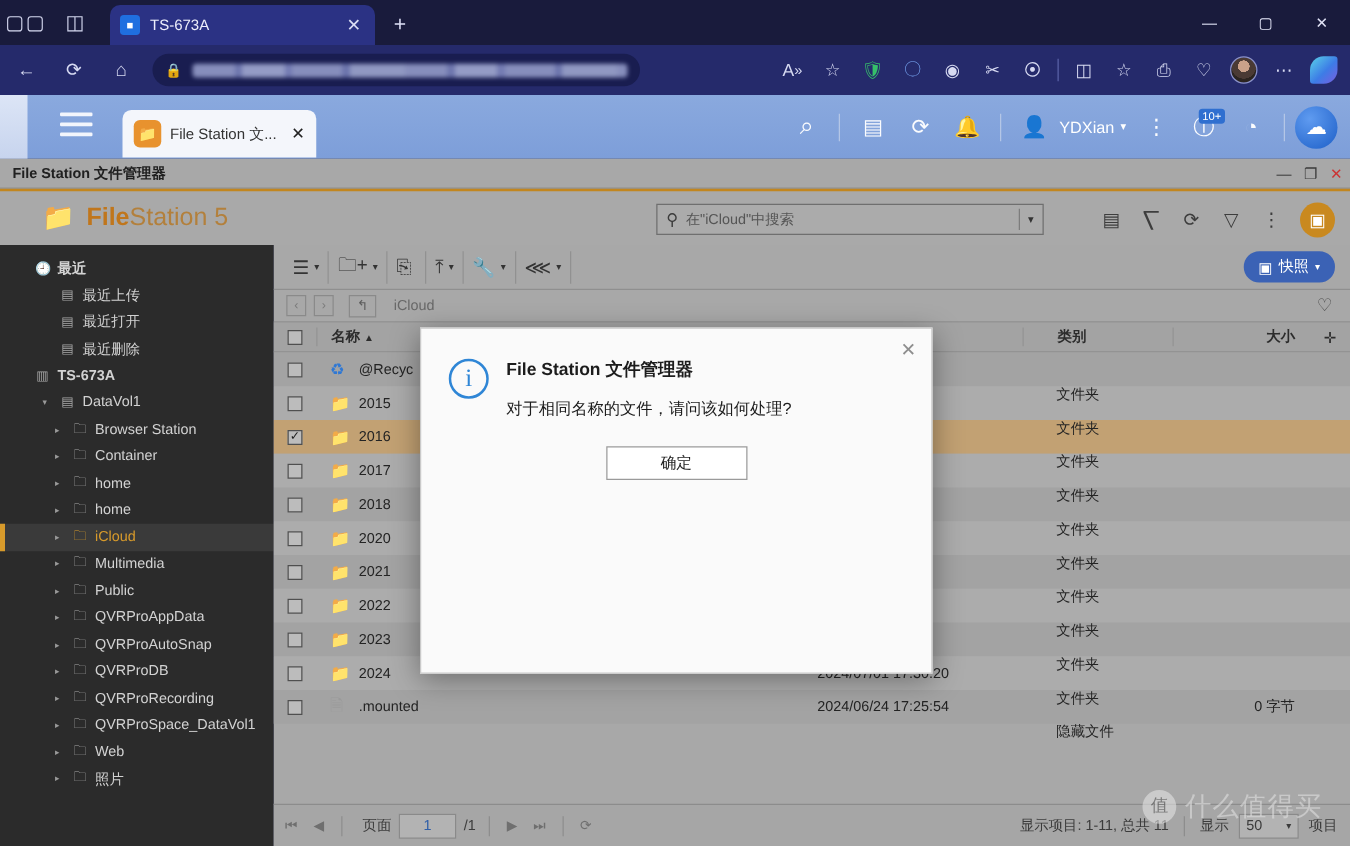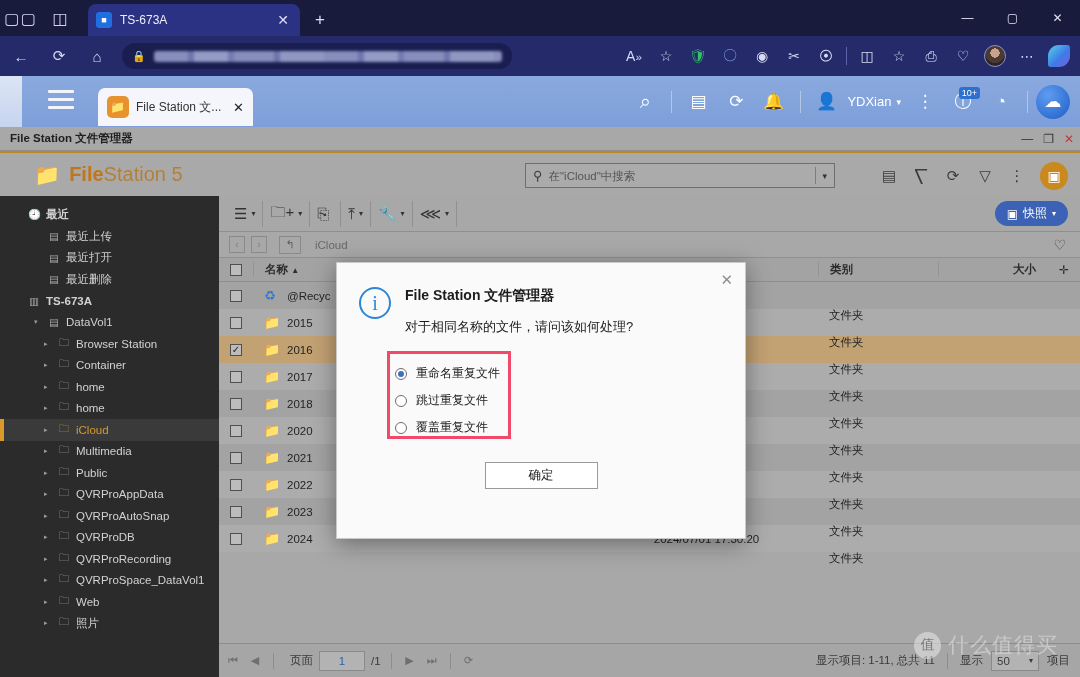--- a/index.html
+++ b/index.html
@@ -175,21 +175,21 @@
              justify-content: center; font-size: 11px; color: #5c5c5c; margin-left: 6px; }
   .bc-path { font-size: 11.5px; color: #686868; margin-left: 8px; }
   .bc-heart { position: absolute; right: 14px; font-size: 14px; color: #4a4a4a; }
 
   
   .tbl-head { height: 24px; display: flex; align-items: center; background: #a3a3a3;
               border-bottom: 1px solid #8f8f8f; font-size: 11.5px; color: #2c2c2c; font-weight: bold; }
   .col-chk { width: 34px; display: flex; justify-content: center; }
   .col-name { width: 340px; padding-left: 11px; border-left: 1px solid #949494; }
   .col-date { width: 225px; padding-left: 2px; border-left: 1px solid #949494; text-align: center; }
-  .col-type { width: 120px; padding-left: 11px; border-left: 1px solid #949494; }
+  .col-type { width: 120px; padding-left: 27px; border-left: 1px solid #949494; }
   .col-size { width: 110px; padding-right: 12px; text-align: right; border-left: 1px solid #949494; }
   .col-plus { flex: 1; text-align: center; font-size: 12px; }
   .chkbox { width: 12px; height: 12px; border: 1px solid #4f4f4f; background: #bcbcbc;
             display: inline-flex; align-items: center; justify-content: center; font-size: 10px; color: #222; }
   .chkbox.checked::after { content: "✓"; font-size: 10px; line-height: 1; color: #1d1d1d; }
   .row { height: 27px; display: flex; align-items: center; font-size: 11.5px; color: #242424; }
   .row:nth-child(odd) { background: #a3a3a3; }
   .row:nth-child(even) { background: #acacac; }
   .row.selected { background: #c2a173 !important; }
   .row .col-name { display: flex; align-items: center; gap: 8px; border-left: none; }
@@ -657,20 +657,33 @@
           <span class="col-chk">
             <span class="chkbox"></span>
           </span>
           <span class="col-name">
             <span class="f-ico ">📁</span>
             <span>2024</span>
           </span>
           <span class="col-date">2024/07/01 17:30:20</span>
           <span class="col-type">文件夹</span>
           <span class="col-size"></span>
+          <span class="col-plus"></span>
+        </div>
+        <div class="row">
+          <span class="col-chk">
+            <span class="chkbox"></span>
+          </span>
+          <span class="col-name">
+            <span class="f-ico file">🗎</span>
+            <span>.mounted</span>
+          </span>
+          <span class="col-date">2024/06/24 17:25:54</span>
+          <span class="col-type">隐藏文件</span>
+          <span class="col-size">0 字节</span>
           <span class="col-plus"></span>
         </div>
       </div>
 
     <div class="fs-footer">
       <span class="pg-ico">⏮</span>
       <span class="pg-ico">◀</span>
       <span class="pg-sep"></span>
       <span class="pg-label">页面</span>
       <span class="pg-input">1</span>
@@ -700,33 +713,18 @@
 
   <div class="dialog">
     <span class="dlg-close">✕</span>
     <div class="dlg-body">
       <span class="dlg-info-ico">i</span>
       <div>
         <div class="dlg-title">File Station 文件管理器</div>
         <div class="dlg-msg">对于相同名称的文件，请问该如何处理?</div>
       </div>
     </div>
-    <div class="radio-wrap" id="radio-group">
-      <div class="radio-box-highlight"></div>
-    <div class="radio-row">
-          <span class="radio on"></span>
-          <span>重命名重复文件</span>
-        </div>
-        <div class="radio-row">
-          <span class="radio"></span>
-          <span>跳过重复文件</span>
-        </div>
-        <div class="radio-row">
-          <span class="radio"></span>
-          <span>覆盖重复文件</span>
-        </div>
-      </div>
     <div class="dlg-buttons">
       <span class="dlg-btn">确定</span>
     </div>
   </div>
 
 </div>
 
 </body></html>

